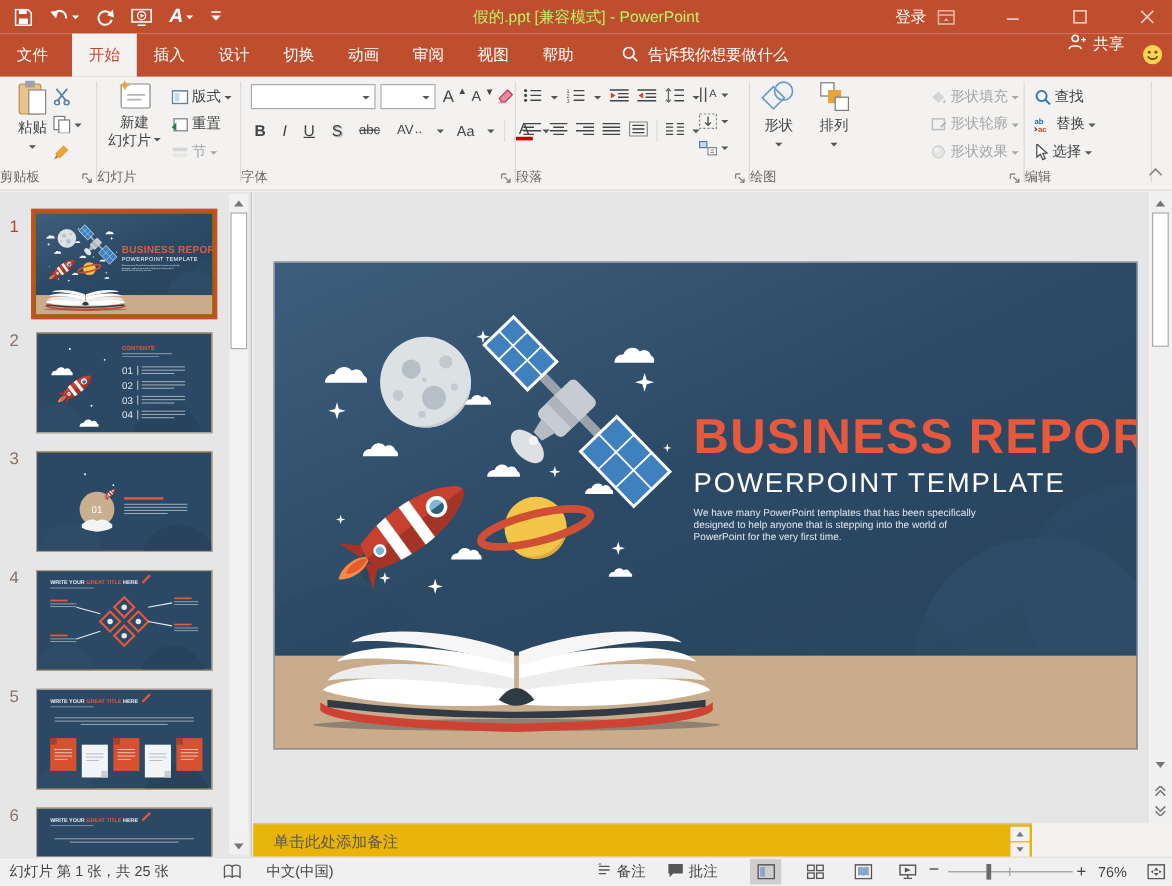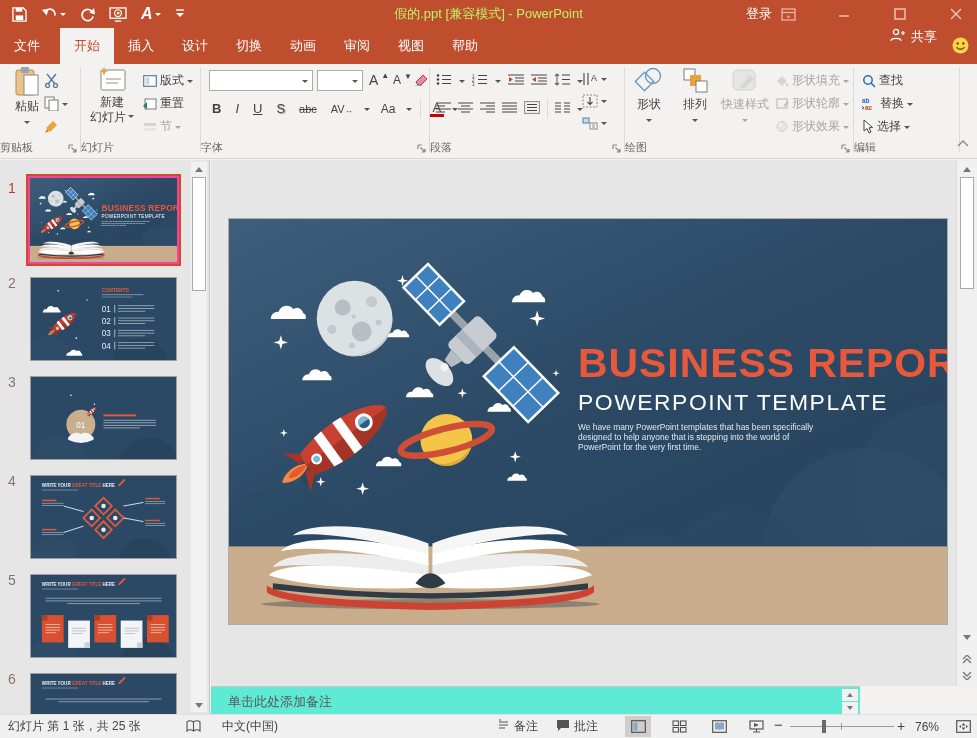--- a/index.html
+++ b/index.html
@@ -40,36 +40,36 @@
   .disabled { color:#A6A6A6 !important;justify-content:space-between; }
   .dim { opacity:.45; filter:grayscale(1); }
   .combo { height:21px; background:#fff; border:1px solid #ABABAB; display:flex; align-items:center; justify-content:flex-end; padding:0 4px; }
   .fglyph { font-size:13px; color:#444; padding:0 3px; }
   .collapse-ribbon { position:absolute; right:8px; bottom:8px; }
 
   
   .leftpanel { position:absolute; left:0; top:160px; width:210px; height:554px; background:#E6E6E6; overflow:hidden; border-right:1px solid #C6C6C6; }
   .thumb-num { position:absolute; left:8px; width:18px; font-size:14px; color:#8A7265; }
   .thumb-num.sel { color:#B0452B; }
-  .thumb-frame { position:absolute; left:30px; width:147px; height:84px; background:#ec4899; border:1px solid #9E9E9E; }
+  .thumb-frame { position:absolute; left:30px; width:147px; height:84px; background:#a16207; border:1px solid #9E9E9E; }
   .thumb-frame svg { display:block; width:100%; height:100%; }
   .thumb-frame.sel { left:26px; width:155px; height:92px; border:2.5px solid #D1492E; padding:2px; }
   .panel-scroll { position:absolute; right:2px; top:2px; width:16px; bottom:2px; background:#F1F1F1; }
   .sc-btn { position:absolute; left:0; width:16px; height:14px; background:#F1F1F1; display:flex; align-items:center; justify-content:center; }
   .sc-thumb { position:absolute; left:1px; width:14px; background:#FFF; border:1px solid #ABABAB; }
   .tri-up { width:0;height:0;border:4px solid transparent;border-bottom:5px solid #777; margin-bottom:4px;}
   .tri-dn { width:0;height:0;border:4px solid transparent;border-top:5px solid #777; margin-top:4px;}
 
   .editor { position:absolute; left:211px; top:160px; width:745px; height:526px; background:#E6E6E6; }
   .slide-canvas { position:absolute; left:17px; top:58px; width:720px; height:407px; border:1px solid #ABABAB; background:#2C4A66; }
   .slide-canvas svg { display:block; width:100%; height:100%; }
 
   .vscroll { position:absolute; right:0; top:160px; width:21px; height:526px; background:#F0F0F0; border-left:1px solid #DCDCDC; }
 
-  .notesbar { position:absolute; left:211px; top:686px; width:649px; height:28px; background:#5eead4; border-top:1px solid #C6C6C6; }
+  .notesbar { position:absolute; left:211px; top:686px; width:649px; height:28px; background:#eab308; border-top:1px solid #C6C6C6; }
   .notes-ph { position:absolute; left:17px; top:6px; font-size:13px; color:#595959; }
   .notes-scroll { position:absolute; right:1px; top:2px; width:17px; height:25px; }
 
   
   .statusbar { position:absolute; left:0; top:714px; width:977px; height:24px; background:#F0F0F0; border-top:1px solid #E1E0DE; font-size:12px; color:#444; }
   .sb-item { position:absolute; top:0; height:23px; display:flex; align-items:center; gap:4px; }
   .viewbtn { position:absolute; top:1px; width:26px; height:21px; display:flex; align-items:center; justify-content:center; }
   .viewbtn.active { background:#D0CECC; }
   .zoom-track { position:absolute; top:11px; height:1px; background:#9A9A9A; }
   .zoom-tick { position:absolute; top:8px; width:1px; height:7px; background:#9A9A9A; }
@@ -288,20 +288,27 @@
   <div class="tabrow">
     <div class="tab">文件</div>
     <div class="tab active" style="margin-left:6px">开始</div>
     <div class="tab">插入</div>
     <div class="tab">设计</div>
     <div class="tab">切换</div>
     <div class="tab">动画</div>
     <div class="tab">审阅</div>
     <div class="tab">视图</div>
     <div class="tab">帮助</div>
+    <div class="tab-search">
+      <span><svg width="14" height="14" viewBox="0 0 14 14">
+            <circle cx="6" cy="6" r="4.4" fill="none" stroke="#fff" stroke-width="1.4"></circle>
+            <path d="M9.3,9.3 L13,13" stroke="#fff" stroke-width="1.4"></path>
+          </svg></span>
+      <span>告诉我你想要做什么</span>
+    </div>
     <div class="tab-share">
       <span><svg width="16" height="14" viewBox="0 0 16 14">
             <circle cx="7" cy="4" r="2.6" fill="none" stroke="#fff" stroke-width="1.3"></circle>
             <path d="M2,13 C2,9.5 12,9.5 12,13" fill="none" stroke="#fff" stroke-width="1.3"></path>
             <path d="M12,5 H16 M14,3 V7" stroke="#fff" stroke-width="1.2"></path>
           </svg></span>
       <span>共享</span>
     </div>
     <div class="smiley"><svg width="17" height="17" viewBox="0 0 17 17">
           <circle cx="8.5" cy="8.5" r="8" fill="#FFD34D"></circle>
@@ -520,28 +527,20 @@
         <span class="caret dk"></span>
       </div>
       <div class="bigbtn" style="left:48px;width:44px">
         <svg width="26" height="28" viewBox="0 0 26 28">
             <rect x="2" y="2" width="11" height="11" fill="#FFFFFF" stroke="#7A7A7A"></rect>
             <rect x="8" y="8" width="11" height="11" fill="#E8A33D"></rect>
             <rect x="14" y="14" width="11" height="11" fill="#FFFFFF" stroke="#7A7A7A"></rect>
           </svg>
         <span class="blab">排列</span>
         <span class="caret dk"></span>
-      </div>
-      <div class="bigbtn disabled" style="left:94px;width:52px">
-        <svg class="dim" width="30" height="28" viewBox="0 0 30 28">
-            <rect x="3" y="3" width="22" height="20" rx="5" fill="#D8D6D4" stroke="#A8A8A8"></rect>
-            <path d="M10,20 L20,8 L24,12 L14,22 Z" fill="#B8B6B4"></path>
-          </svg>
-        <span class="blab">快速样式</span>
-        <span class="caret gy"></span>
       </div>
       <div class="smallrow disabled" style="left:150px;top:6px">
           <svg class="dim" width="14" height="13" viewBox="0 0 14 13">
             <path d="M2,7 L7,2 L12,7 L7,12 Z" fill="#B8B6B4"></path>
             <path d="M12,9 q2,3 0,3 q-2,0 0,-3" fill="#888"></path>
           </svg>
           <span>形状填充</span>
           <span class="caret gy"></span>
         </div>
       <div class="smallrow disabled" style="left:150px;top:29px">

